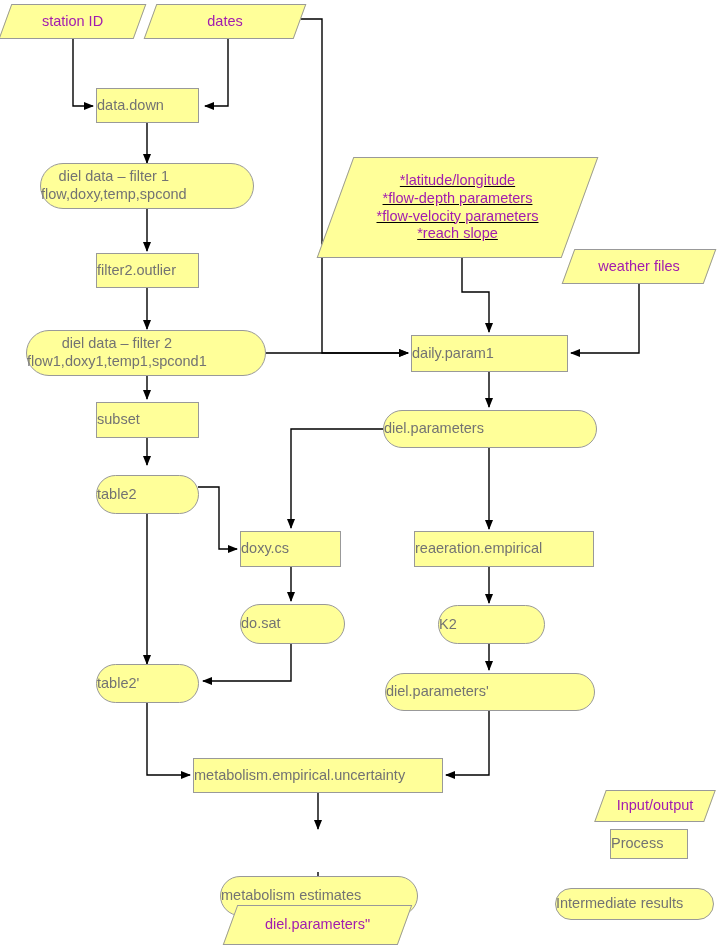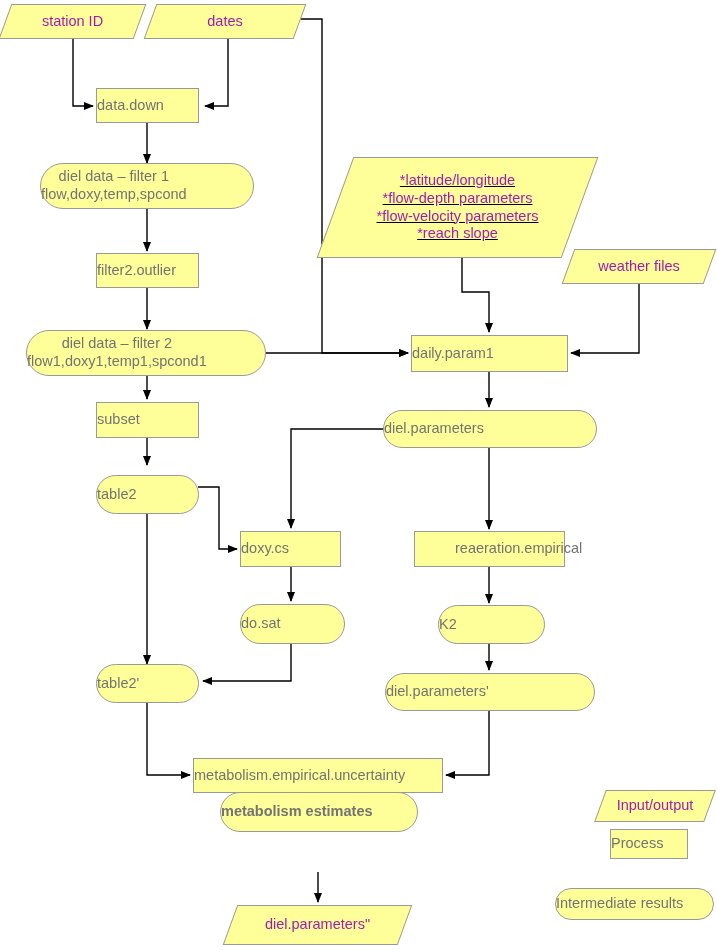--- a/index.html
+++ b/index.html
@@ -144,37 +144,37 @@
   </div>
 
   <div class="node proc" style="left:240px;top:531px;width:101px;height:36px;">
     <span>doxy.cs</span>
   </div>
 
   <div class="node term" style="left:240px;top:604px;width:105px;height:40px;">
     <span>do.sat</span>
   </div>
 
-  <div class="node proc" style="left:414px;top:531px;width:151px;height:36px;padding-left:40px;">
+  <div class="node proc" style="left:414px;top:531px;width:180px;height:36px;">
     <span>reaeration.empirical</span>
   </div>
 
   <div class="node term" style="left:438px;top:605px;width:107px;height:39px;">
     <span>K2</span>
   </div>
 
   <div class="node term" style="left:385px;top:673px;width:210px;height:38px;">
     <span>diel.parameters'</span>
   </div>
 
   <div class="node proc" style="left:193px;top:758px;width:250px;height:35px;">
     <span>metabolism.empirical.uncertainty</span>
   </div>
 
-  <div class="node term" style="left:220px;top:792px;width:198px;height:40px;font-weight:bold;">
+  <div class="node term" style="left:220px;top:876px;width:198px;height:40px;">
     <span>metabolism estimates</span>
   </div>
 
   <div class="io" style="left:230px;top:905px;width:175px;height:40px;">
     <div class="skew"></div>
     <div class="lbl">diel.parameters"</div>
   </div>
 
   <div class="legend">
     <div class="io" style="left:600px;top:790px;width:110px;height:32px;">

